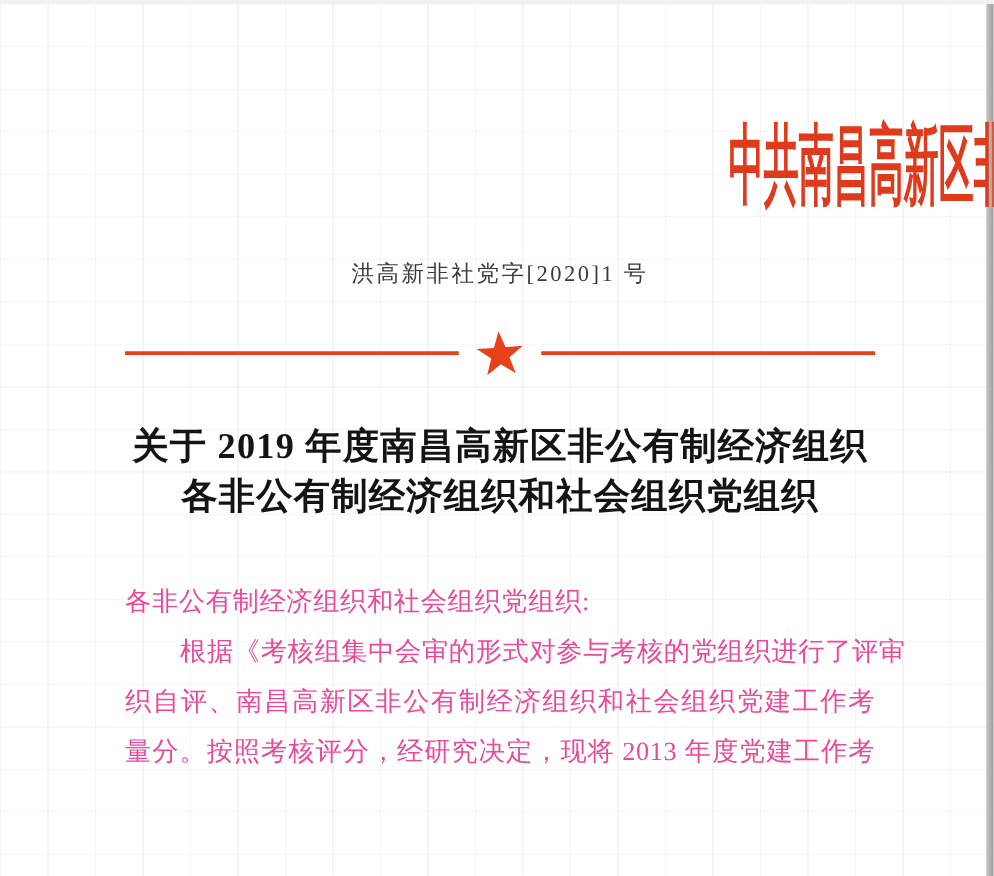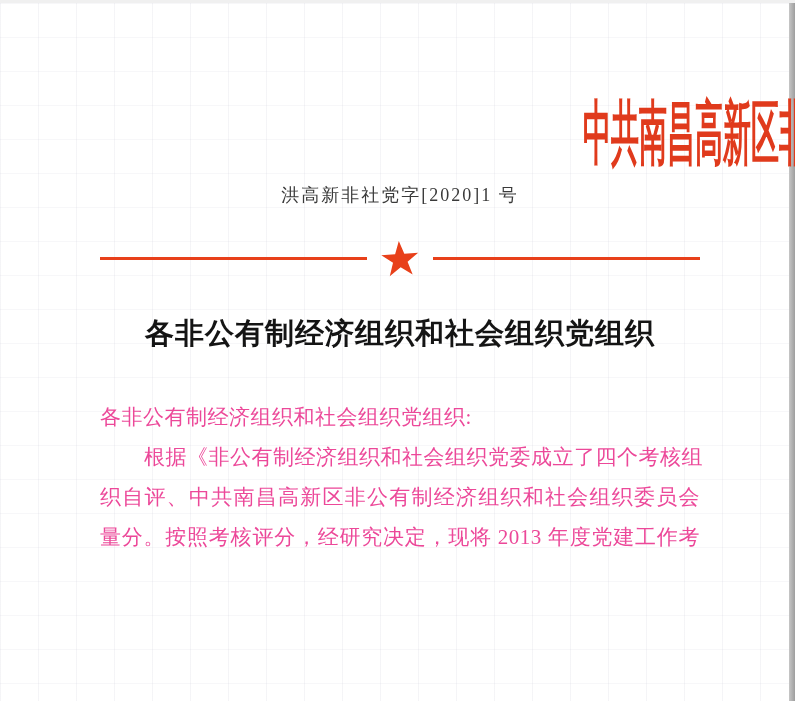--- a/index.html
+++ b/index.html
@@ -42,21 +42,21 @@
     display: inline-block;
     font-size: 70px;
     font-weight: bold;
     color: #e03a1c;
     transform: scaleX(0.40);
     transform-origin: 50% 50%;
     white-space: nowrap;
   }
   
   .doc-number {
-    margin-top: 8px;
+    margin-top: 32px;
     text-align: center;
     font-size: 18px;
     letter-spacing: 2px;
     color: #3a3a3a;
   }
   
   .divider {
     margin-top: 26px;
     height: 50px;
     display: flex;
@@ -128,23 +128,24 @@
     <span class="rule"></span>
     <span class="star-wrap">
       <svg width="38" height="38" viewBox="0 0 51 48" aria-hidden="true">
         <path d="M25.5 1 l6.2 17.6 h18.6 l-15 11.2 5.6 17.6 -15.4 -10.8 -15.4 10.8 5.6 -17.6 -15 -11.2 h18.6 z" fill="#e8401a"></path>
       </svg>
     </span>
     <span class="rule"></span>
   </div>
 
   <div class="doc-title">
+    <div class="t-line">关于 2019 年度南昌高新区非公有制经济组织</div>
     <div class="t-line">各非公有制经济组织和社会组织党组织</div>
   </div>
 
   <div class="body-block">
     <div class="salutation">各非公有制经济组织和社会组织党组织:</div>
-    <div class="body-line indent">根据《非公有制经济组织和社会组织党委成立了四个考核组</div>
-    <div class="body-line">织自评、中共南昌高新区非公有制经济组织和社会组织委员会</div>
+    <div class="body-line indent">根据《考核组集中会审的形式对参与考核的党组织进行了评审</div>
+    <div class="body-line">织自评、南昌高新区非公有制经济组织和社会组织党建工作考</div>
     <div class="body-line">量分。按照考核评分，经研究决定，现将 2013 年度党建工作考</div>
   </div>
 
 </div>
 
 </body></html>

